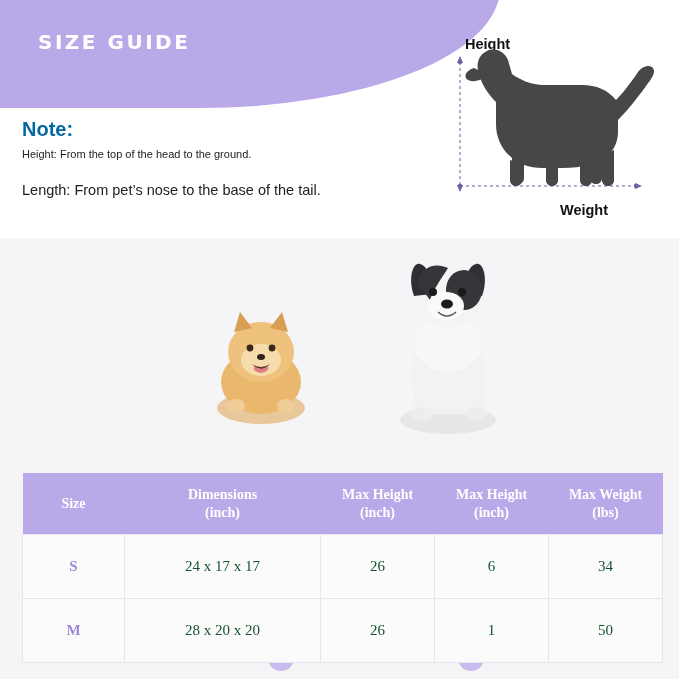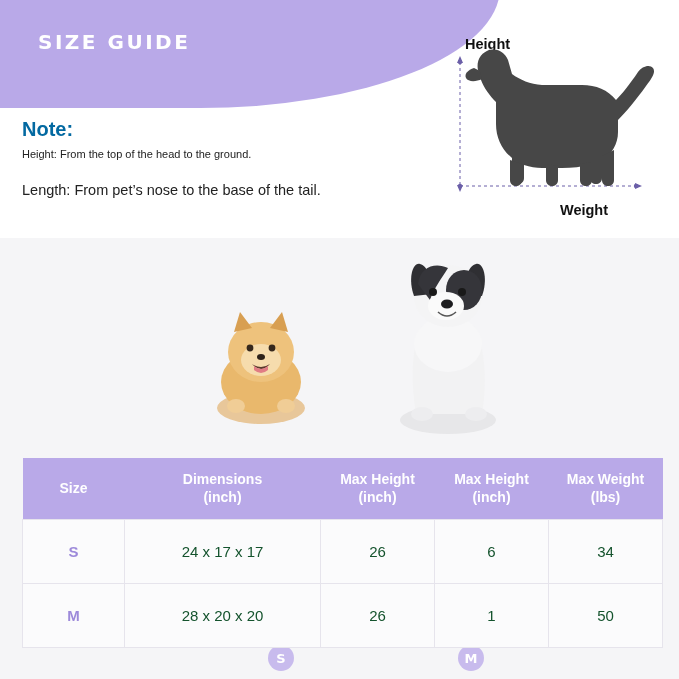--- a/index.html
+++ b/index.html
@@ -123,25 +123,26 @@
     font-weight: bold;
     display: flex;
     align-items: center;
     justify-content: center;
     font-family: "DejaVu Sans", sans-serif;
   }
 
   
   #size-table {
     position: absolute;
-    top: 220px;
+    top: 235px;
     left: 22px;
     width: 634px;
     border-collapse: collapse;
     table-layout: fixed;
+    font-family: Liberation Serif, serif;
   }
   #size-table th {
     background: #b9a9e8;
     color: #ffffff;
     font-size: 14px;
     font-weight: bold;
     padding: 13px 4px;
     text-align: center;
     line-height: 1.25;
     border: none;

